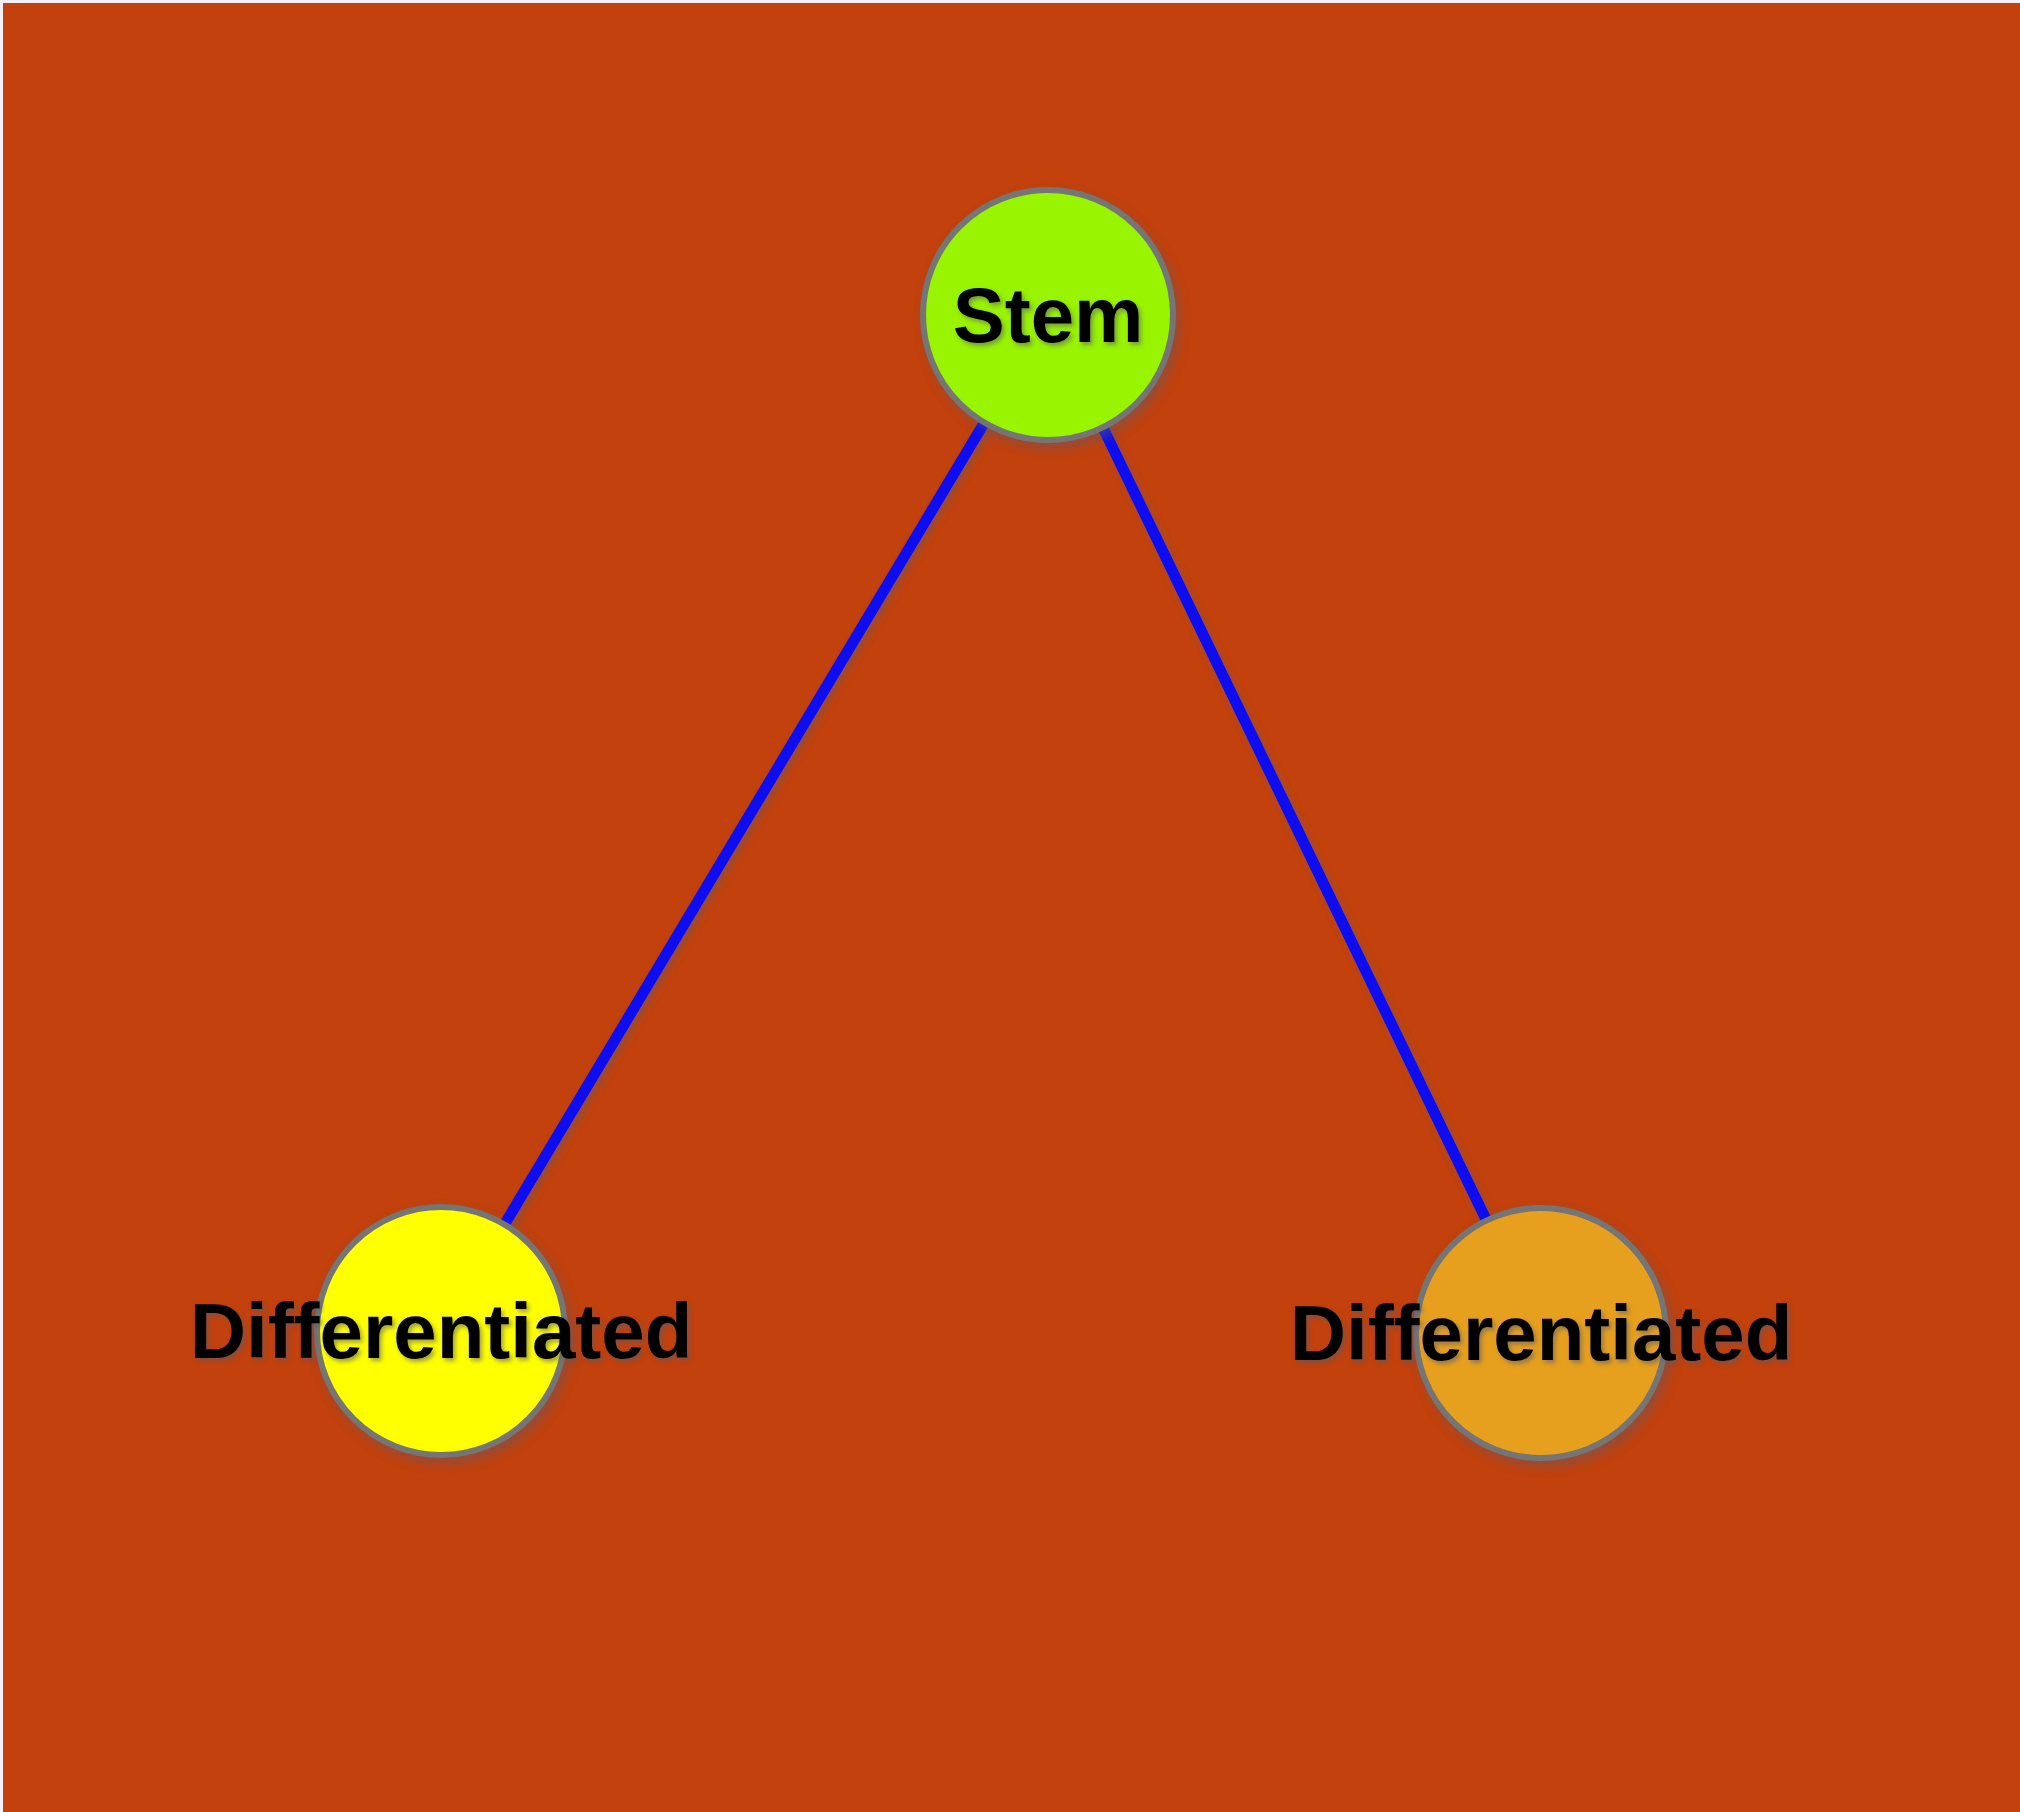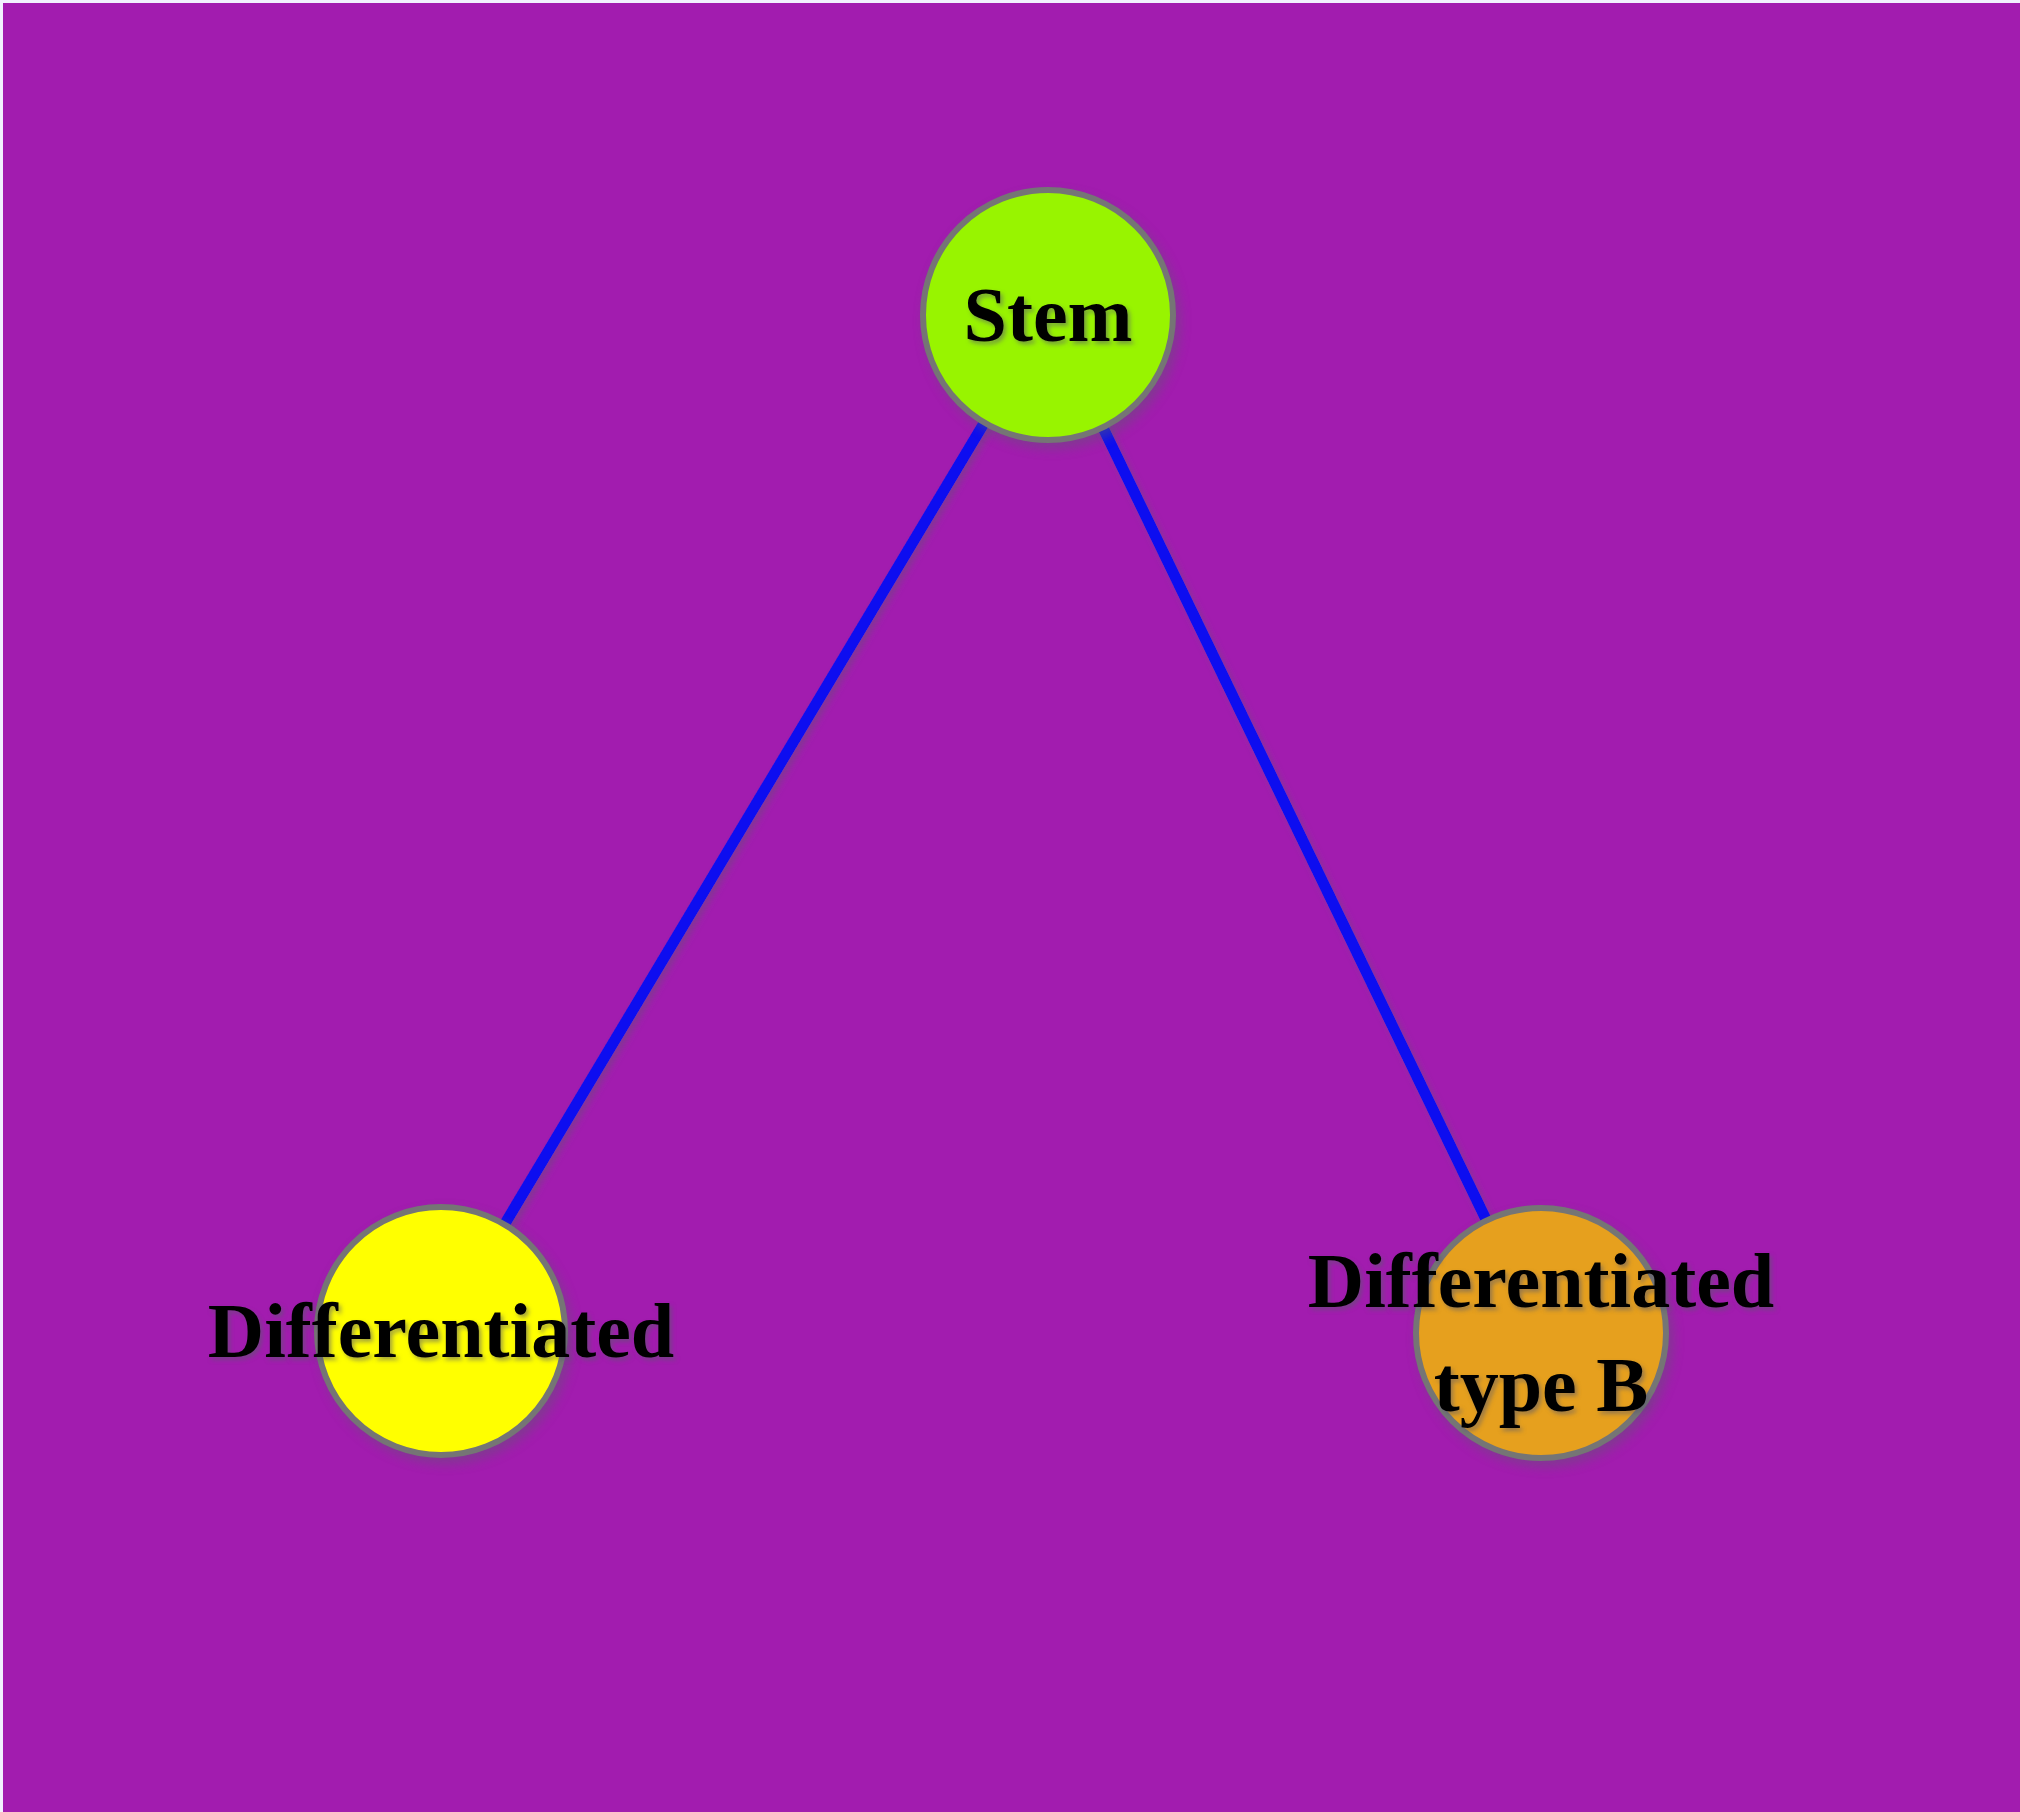--- a/index.html
+++ b/index.html
@@ -45,21 +45,21 @@
     white-space: nowrap;
     text-shadow: 2.5px 3.4px 4.2px rgba(90, 90, 110, 0.55);
   }
   .label-line {
     display: block;
   }
 </style>
 </head>
 <body style="background: rgb(201, 201, 248);">
 
-<div class="stage" style="background: #a21caf; font-family: Liberation Serif, serif;">
+<div class="stage" style="background: #c2410c;">
 
   <svg class="edges-layer" viewBox="0 0 2384 2138" xmlns="http://www.w3.org/2000/svg">
     <defs>
       <filter id="edge-shadow" x="-20%" y="-20%" width="140%" height="140%">
         <feDropShadow dx="4" dy="5" stdDeviation="4" flood-color="#5A5A6E" flood-opacity="0.4"></feDropShadow>
       </filter>
     </defs>
     <line filter="url(#edge-shadow)" x1="1237" y1="372" x2="520" y2="1570" stroke="#0A0AF0" stroke-width="13"></line>
     <line filter="url(#edge-shadow)" x1="1237" y1="372" x2="1818" y2="1573" stroke="#0A0AF0" stroke-width="13"></line>
   </svg>
@@ -72,20 +72,19 @@
     <span class="label-line">Stem</span>
 
   </div>
 
   <div class="node-label" style="left: 441px; top: 1331px; color: rgb(0, 0, 0);">
     <span class="label-line">Differentiated</span>
   </div>
 
   <div class="node-label" style="left: 1541px; top: 1333px; color: rgb(0, 0, 0);">
     <span class="label-line">Differentiated</span>
-    <span class="label-line">type B</span>
   </div>
 
   <div class="edge-frame" style="width: 2021px; height: 2.5px; background: rgb(241, 241, 253);"></div>
   <div class="edge-frame" style="width: 2.5px; height: 1812px; background: rgb(241, 241, 253);"></div>
 
 </div>
 
 
 </body></html>

